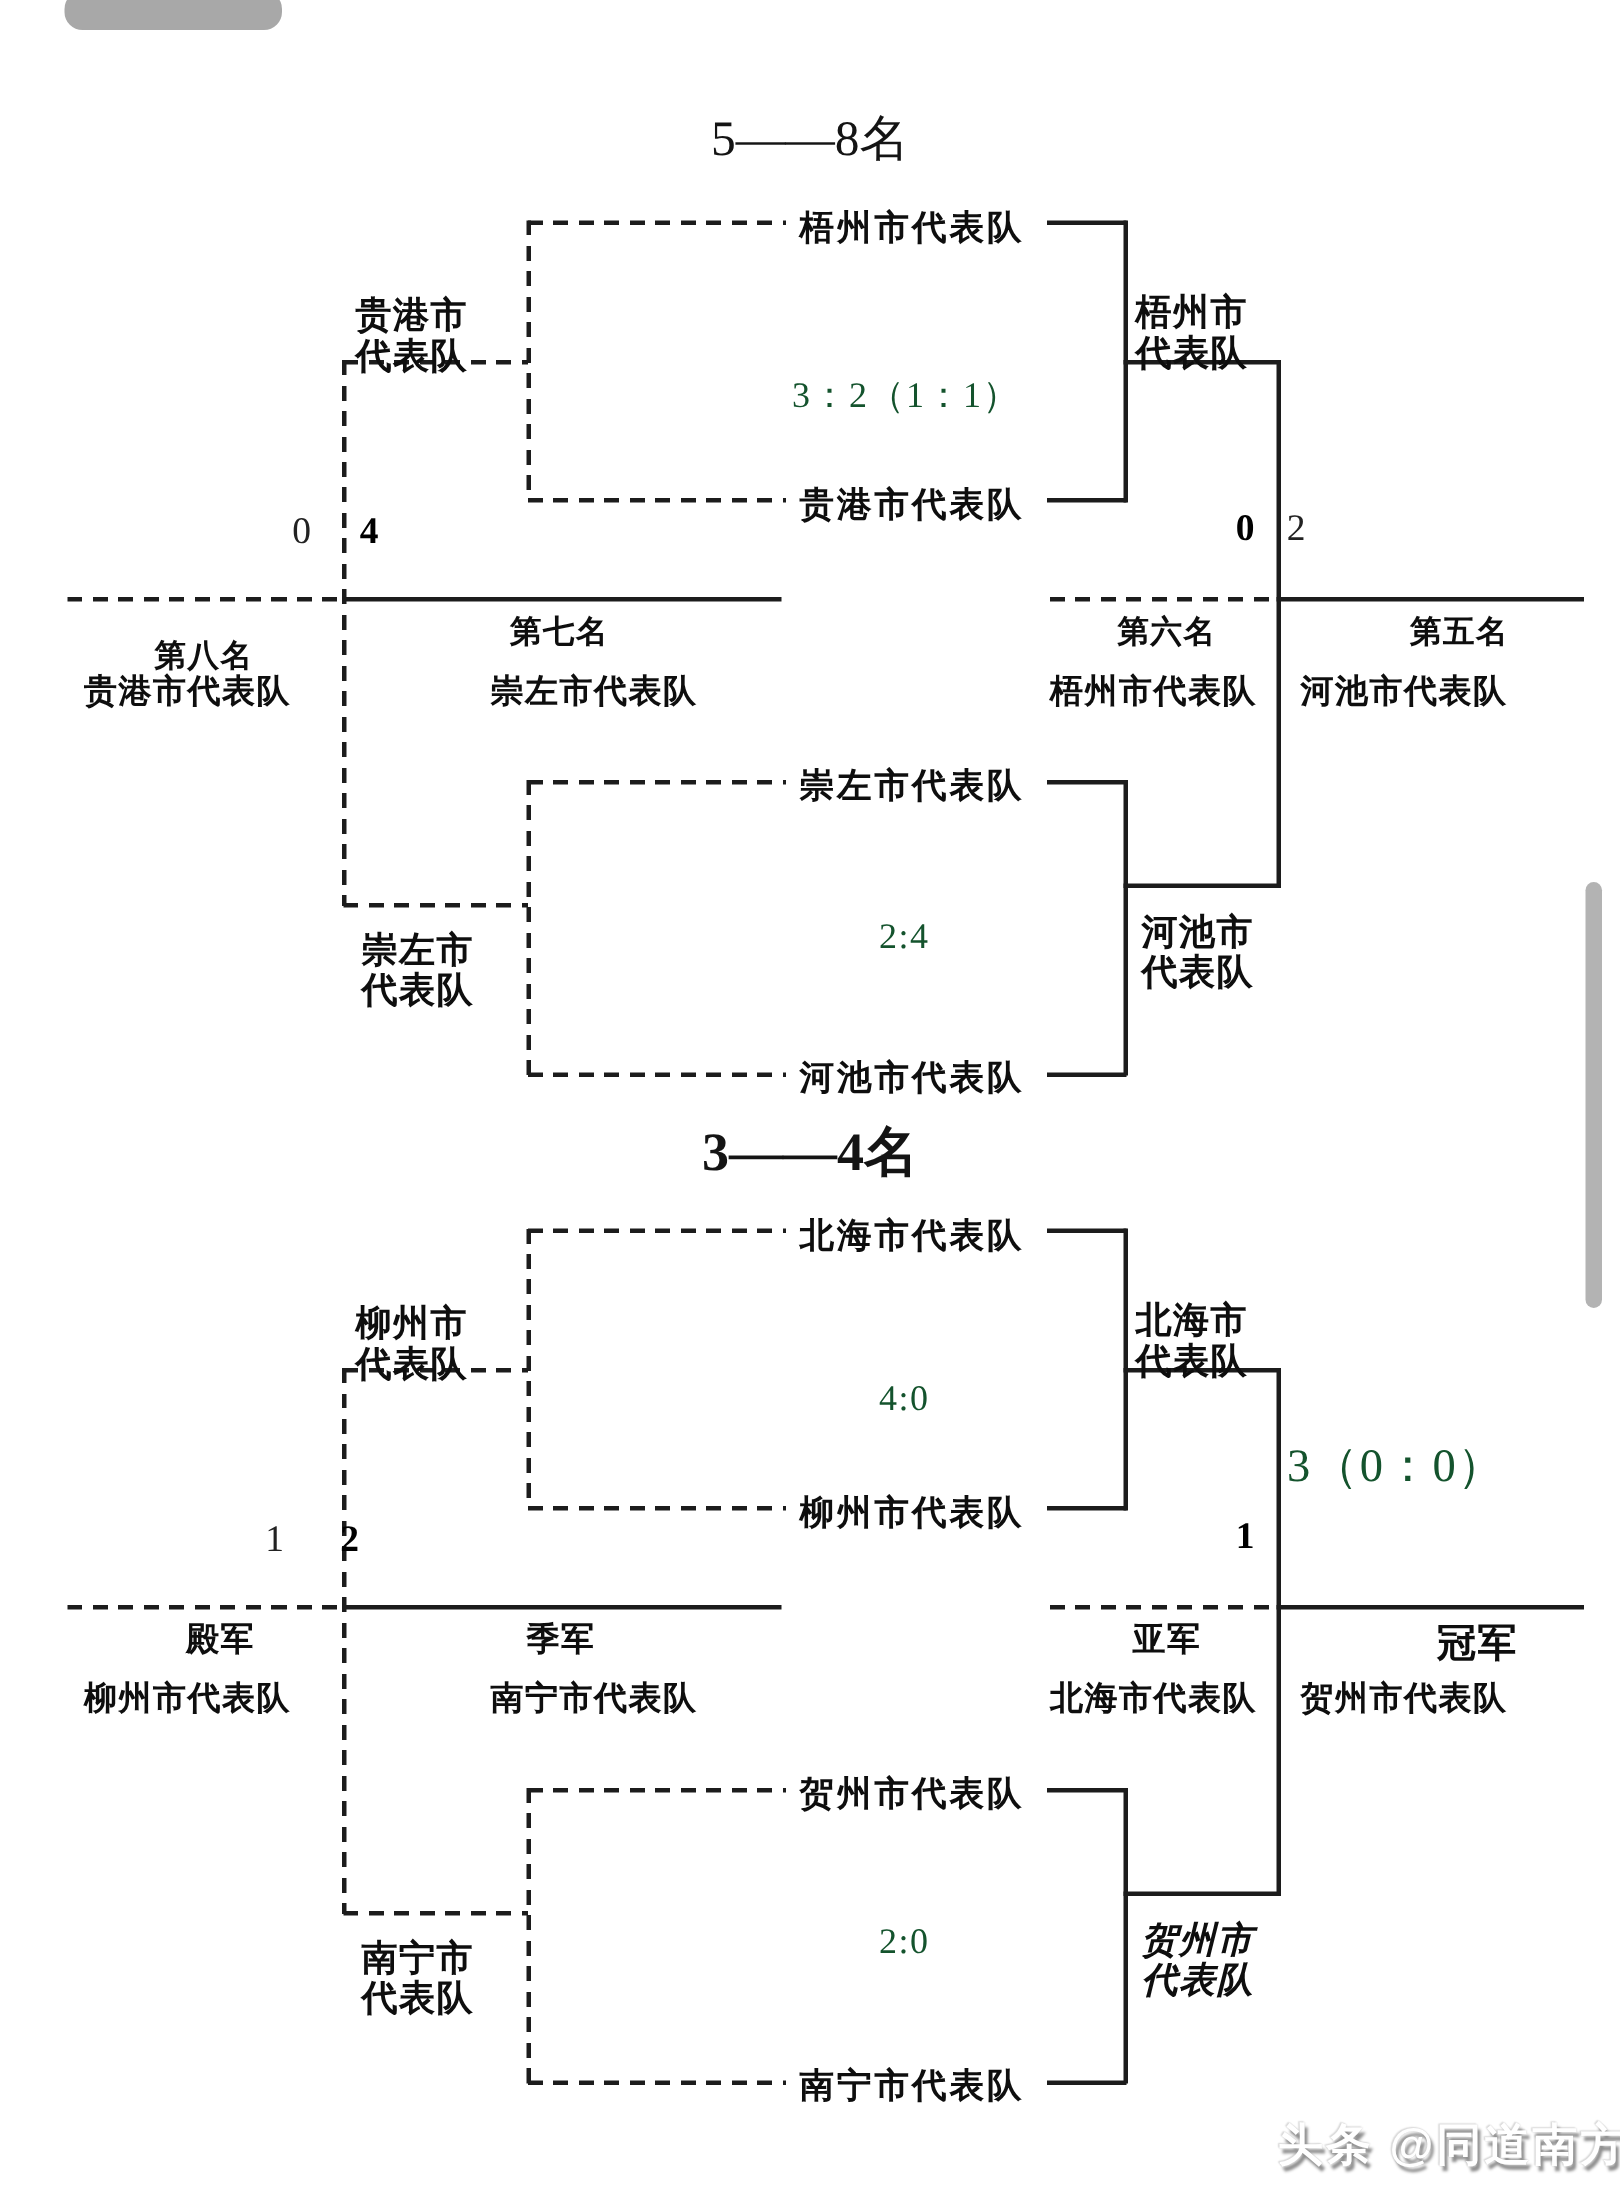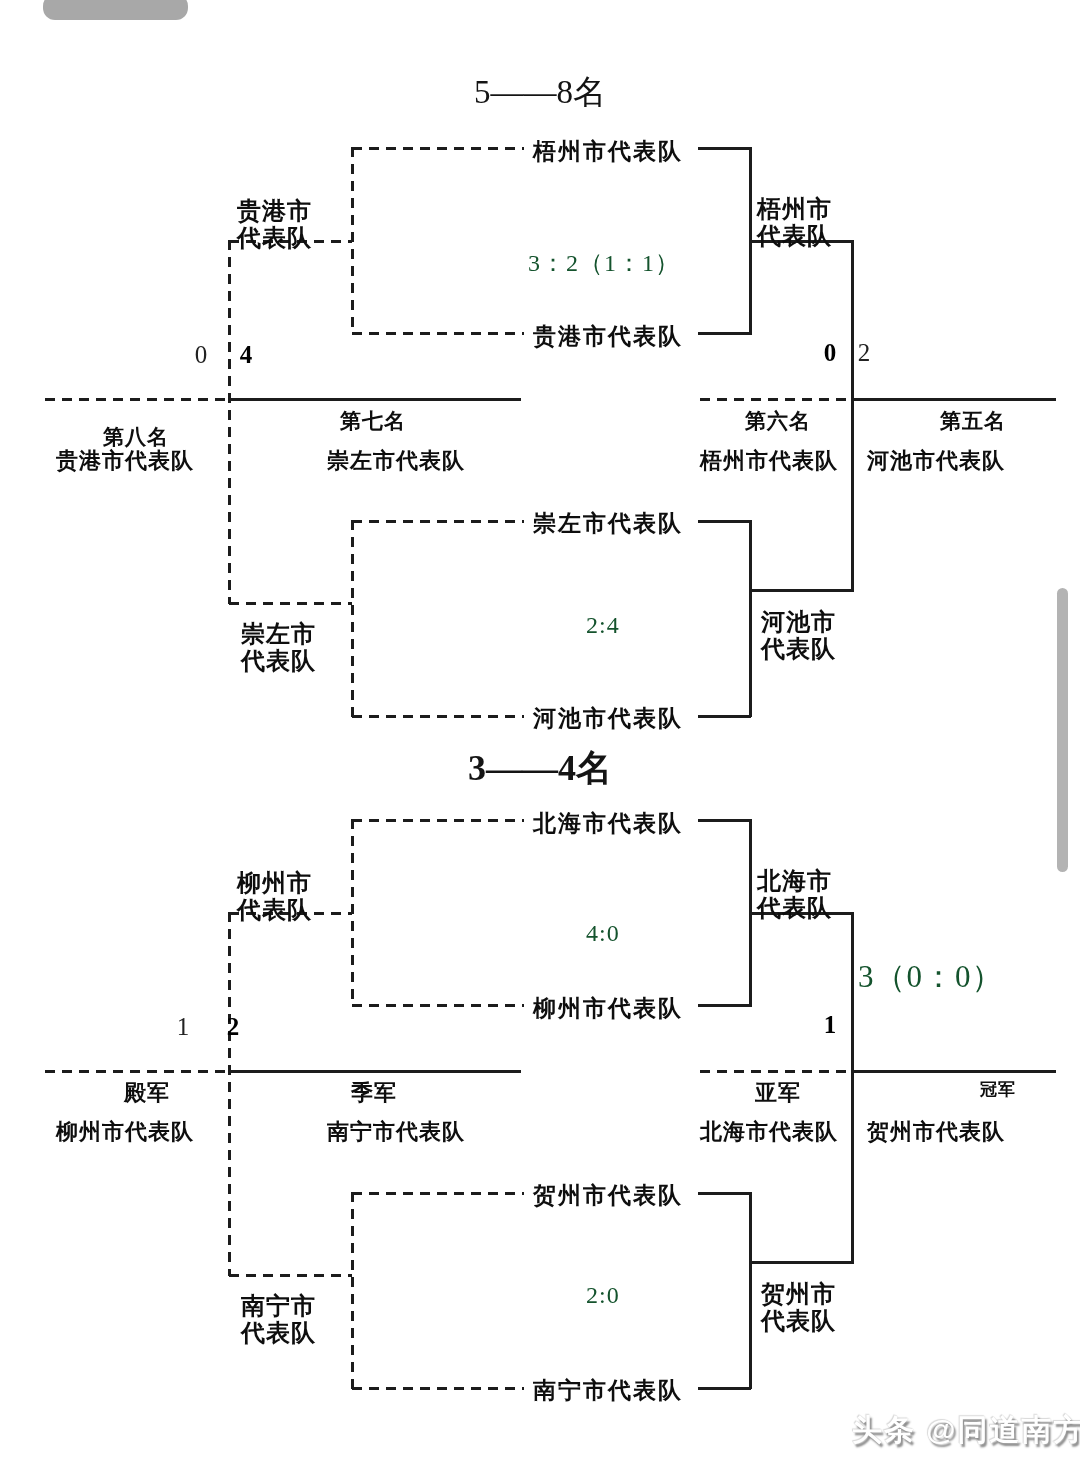--- a/index.html
+++ b/index.html
@@ -145,35 +145,35 @@
         <div>代表队</div>
     </div>
 
     <div class="team" style="left:533px;top:1180px;">贺州市代表队</div>
     <div class="team" style="left:533px;top:1375px;">南宁市代表队</div>
     <div class="score serif" style="left:586px;top:1282px;">2:0</div>
     <div class="mlabel" style="left:241px;top:1280px;">
       <div>南宁市</div>
         <div>代表队</div>
     </div>
-    <div class="mlabel" style="left:761px;top:1268px;">
+    <div class="mlabel" style="left:761px;top:1268px;font-style:italic;">
       <div>贺州市</div>
         <div>代表队</div>
     </div>
 
     <div class="fscore serif" style="left:168px;top:1013px;">1</div>
     <div class="fscore serif bold" style="left:218px;top:1013px;">2</div>
     <div class="fscore serif bold" style="left:815px;top:1011px;">1</div>
     <div class="score serif" style="left:858px;top:956px;font-size:31px;">3（0：0）</div>
 
     <div class="place" style="left:124px;top:1078px;font-size:22px;">殿军</div>
     <div class="fteam" style="left:56px;top:1117px;">柳州市代表队</div>
     <div class="place" style="left:351px;top:1078px;font-size:22px;">季军</div>
     <div class="fteam" style="left:327px;top:1117px;">南宁市代表队</div>
     <div class="place" style="left:755px;top:1078px;font-size:22px;">亚军</div>
     <div class="fteam" style="left:700px;top:1117px;">北海市代表队</div>
-    <div class="place" style="left:980px;top:1078px;font-size:17px;">冠军</div>
+    <div class="place" style="left:958px;top:1078px;font-size:26px;">冠军</div>
     <div class="fteam" style="left:867px;top:1117px;">贺州市代表队</div>
   </section>
 
   <div class="watermark">头条 @同道南方</div>
 
 </div>
 
 </body></html>

